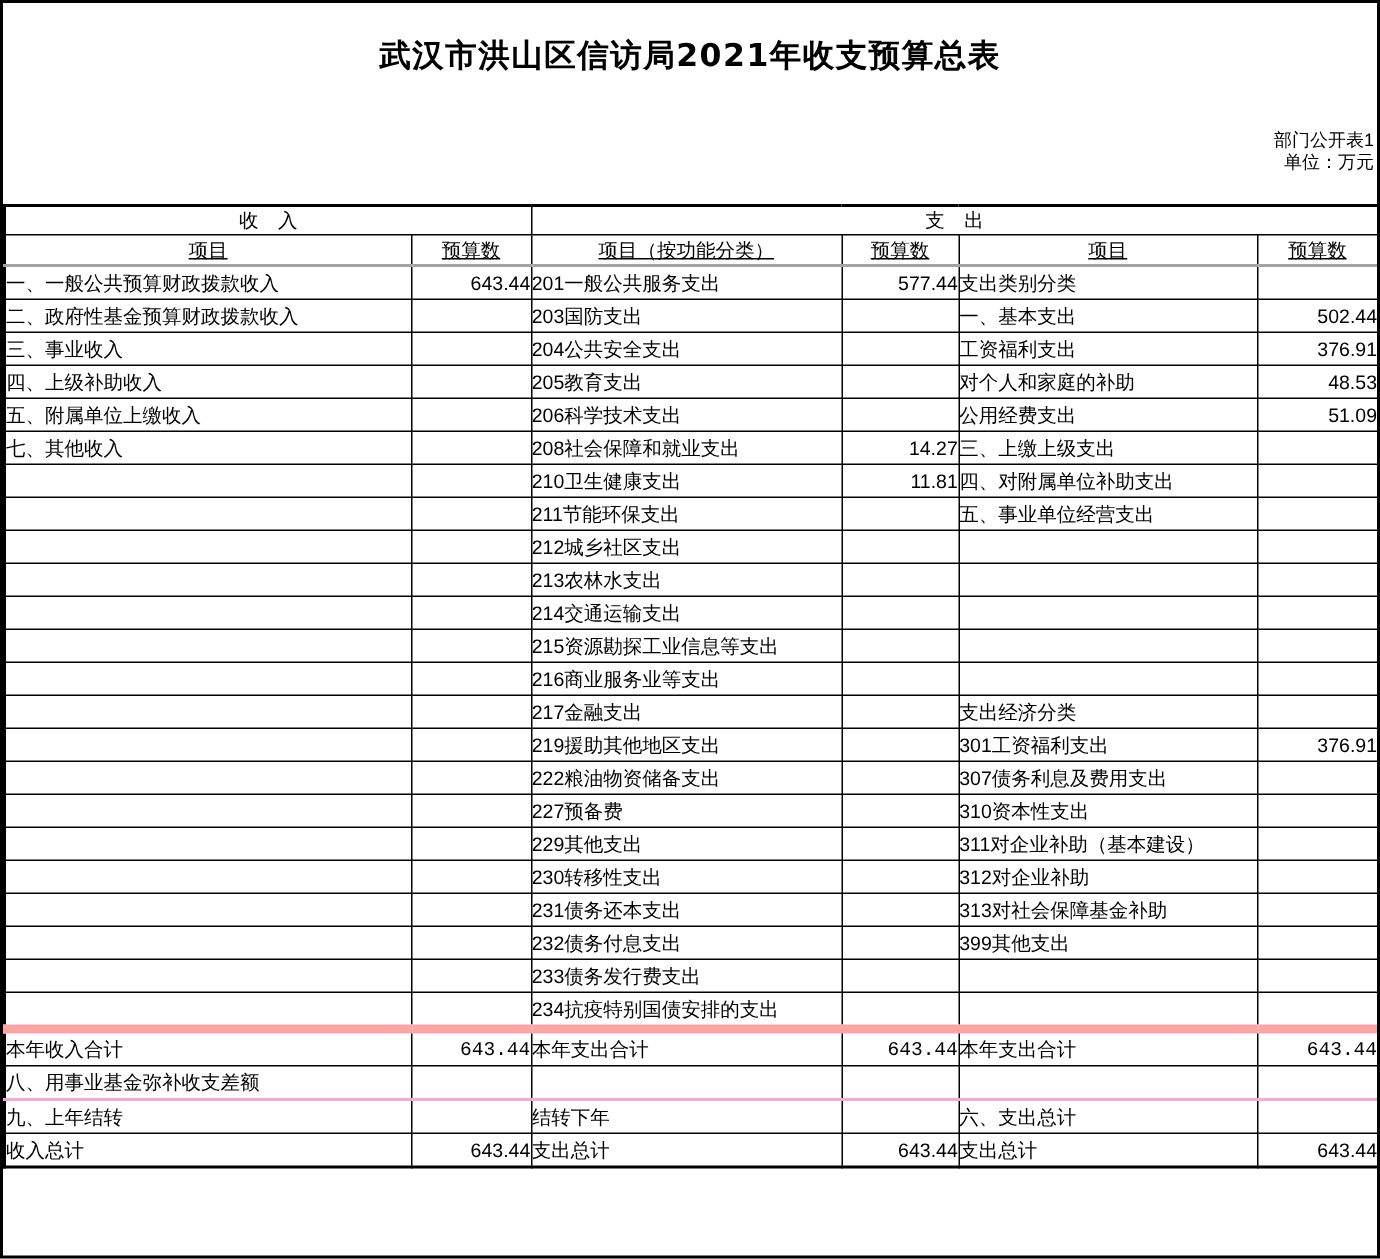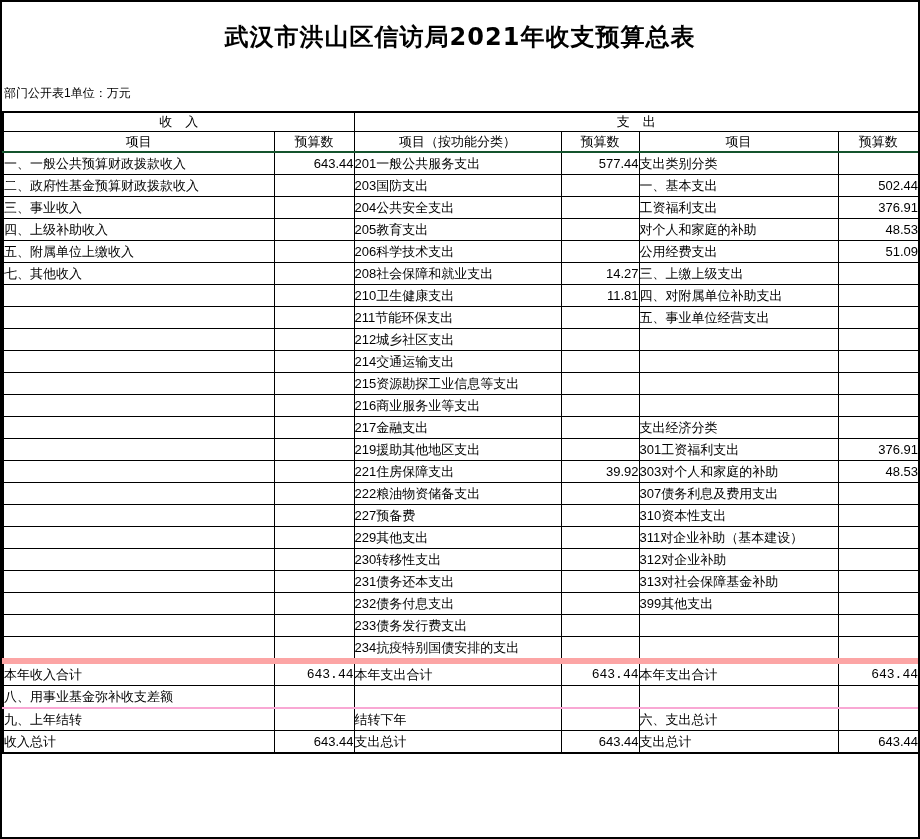--- a/index.html
+++ b/index.html
@@ -7,37 +7,38 @@
     width:920px;height:839px;
     box-sizing:border-box;
     border:2px solid #000;
     font-family:"Liberation Sans",sans-serif;
     color:#000;
     overflow:hidden;
   }
   .title{
     margin:18px 0 0 0;
     text-align:center;
-    font-size:24px;
+    font-size:21px;
     font-weight:bold;
     letter-spacing:1px;
     line-height:34px;
     font-family:"DejaVu Sans",sans-serif;
   }
   .meta{
     margin-top:32px;
     padding:0 2px;
     display:flex;
-    justify-content:flex-start;
+    justify-content:space-between;
     align-items:flex-end;
     font-size:12px;
     line-height:15px;
+    flex-direction:column;
   }
   table.budget{
-    margin:10px auto 0 auto;
+    margin:20px auto 0 auto;
     width:916px;
     border-collapse:collapse;
     table-layout:fixed;
     border:2px solid #000;
   }
   table.budget th, table.budget td{
     border:1px solid #000;
     font-weight:normal;
     font-size:13px;
     overflow:hidden;
@@ -46,21 +47,22 @@
   }
   th.group{
     height:17px;
     font-size:14px;
     text-align:center;
     border-bottom:2px solid #000;
   }
   tr.col-headers th{
     height:19px;
     text-align:center;
-    border-bottom:2px solid #14532d;
+    border-bottom:2px solid #a3a3a3;
+    text-decoration:underline;
   }
   td{height:21px;}
   td.a-l{text-align:left;padding-left:2px;}
   td.a-c{}
   td.a-r{text-align:right;padding-right:4px;}
   tr.rule-top td{border-top:6px solid #fca5a5;font-family:Liberation Mono, monospace;}
   tr.rule-bottom td{border-bottom:2px solid #f9a8d4;font-family:Liberation Serif, serif;}
 </style>
 </head>
 <body>
@@ -164,20 +166,28 @@
         <td class="a-l"></td>
         <td class="a-r"></td>
         <td class="a-l">212城乡社区支出</td>
         <td class="a-r"></td>
         <td class="a-l"></td>
         <td class="a-r"></td>
       </tr>
       <tr>
         <td class="a-l"></td>
         <td class="a-r"></td>
+        <td class="a-l">213农林水支出</td>
+        <td class="a-r"></td>
+        <td class="a-l"></td>
+        <td class="a-r"></td>
+      </tr>
+      <tr>
+        <td class="a-l"></td>
+        <td class="a-r"></td>
         <td class="a-l">214交通运输支出</td>
         <td class="a-r"></td>
         <td class="a-l"></td>
         <td class="a-r"></td>
       </tr>
       <tr>
         <td class="a-l"></td>
         <td class="a-r"></td>
         <td class="a-l">215资源勘探工业信息等支出</td>
         <td class="a-r"></td>
@@ -200,28 +210,20 @@
         <td class="a-c">支出经济分类</td>
         <td class="a-r"></td>
       </tr>
       <tr>
         <td class="a-l"></td>
         <td class="a-r"></td>
         <td class="a-l">219援助其他地区支出</td>
         <td class="a-r"></td>
         <td class="a-l">301工资福利支出</td>
         <td class="a-r">376.91</td>
-      </tr>
-      <tr>
-        <td class="a-l"></td>
-        <td class="a-r"></td>
-        <td class="a-l">221住房保障支出</td>
-        <td class="a-r">39.92</td>
-        <td class="a-l">303对个人和家庭的补助</td>
-        <td class="a-r">48.53</td>
       </tr>
       <tr>
         <td class="a-l"></td>
         <td class="a-r"></td>
         <td class="a-l">222粮油物资储备支出</td>
         <td class="a-r"></td>
         <td class="a-l">307债务利息及费用支出</td>
         <td class="a-r"></td>
       </tr>
       <tr>

